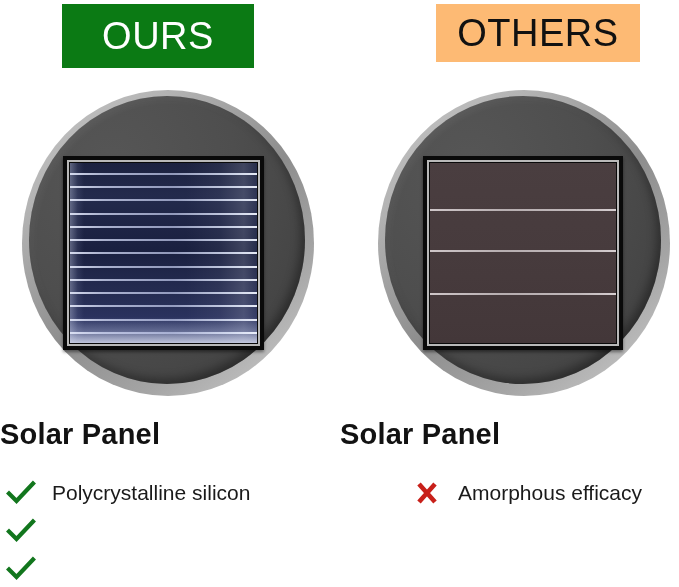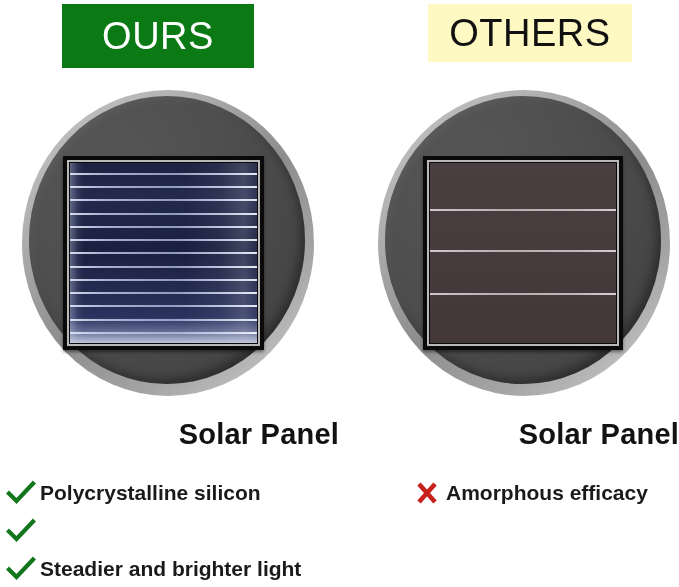--- a/index.html
+++ b/index.html
@@ -184,21 +184,21 @@
       rgba(206,198,200,0.90) 80%,
       rgba(222,215,217,0.95) 100%);
   }
 
   
   .panel-title {
     position: absolute;
     top: 418px;
     left: 0;
     width: 339px;
-    text-align: right;
+    text-align: left;
     font-size: 29px;
     font-weight: bold;
     color: #121212;
     letter-spacing: 0.2px;
   }
 
   
   .feature-list {
     position: absolute;
     top: 474px;
@@ -218,22 +218,21 @@
   .mark {
     width: 30px;
     height: 26px;
     flex: 0 0 30px;
     display: block;
   }
   .feature-text {
     font-size: 21px;
     color: #1a1a1a;
     white-space: nowrap;
-    margin-left: 4px;
-    font-weight: bold;
+    margin-left: 16px;
   }
 </style>
 </head>
 <body>
 
 <div class="stage">
 
   <div class="column left">
 
     <div class="badge badge-ours" style="background: rgb(11, 122, 20); color: rgb(255, 255, 255);">OURS</div>
@@ -277,28 +276,27 @@
         </div>
         <div class="feature-row">
           <span class="mark"><svg viewBox="0 0 30 26" width="30" height="26" aria-hidden="true">
               <path d="M3 13.5 L10.5 21 L27 3.5" fill="none" stroke="#12761d" stroke-width="4.2" stroke-linecap="square" stroke-linejoin="miter"></path>
             </svg></span>
         </div>
         <div class="feature-row">
           <span class="mark"><svg viewBox="0 0 30 26" width="30" height="26" aria-hidden="true">
               <path d="M3 13.5 L10.5 21 L27 3.5" fill="none" stroke="#12761d" stroke-width="4.2" stroke-linecap="square" stroke-linejoin="miter"></path>
             </svg></span>
-          <span class="feature-text">Steadier and brighter light</span>
         </div>
       </div>
   </div>
 
   <div class="column right">
 
-    <div class="badge badge-others" style="background: #fef9c3; color: rgb(17, 17, 17);">OTHERS</div>
+    <div class="badge badge-others" style="background: #fdba74; color: rgb(17, 17, 17); margin-left: 8px;">OTHERS</div>
 
     <div class="disc-wrap">
       <div class="disc-rim"></div>
       <div class="disc-body">
 
         <div class="panel-frame">
           <div class="panel-inner-bezel"></div>
           <div class="panel-cells cells-amorph" id="amorph-cells">
               <div class="stripline" style="top: 25.5%;"></div>
               <div class="stripline" style="top: 48.5%;"></div>

